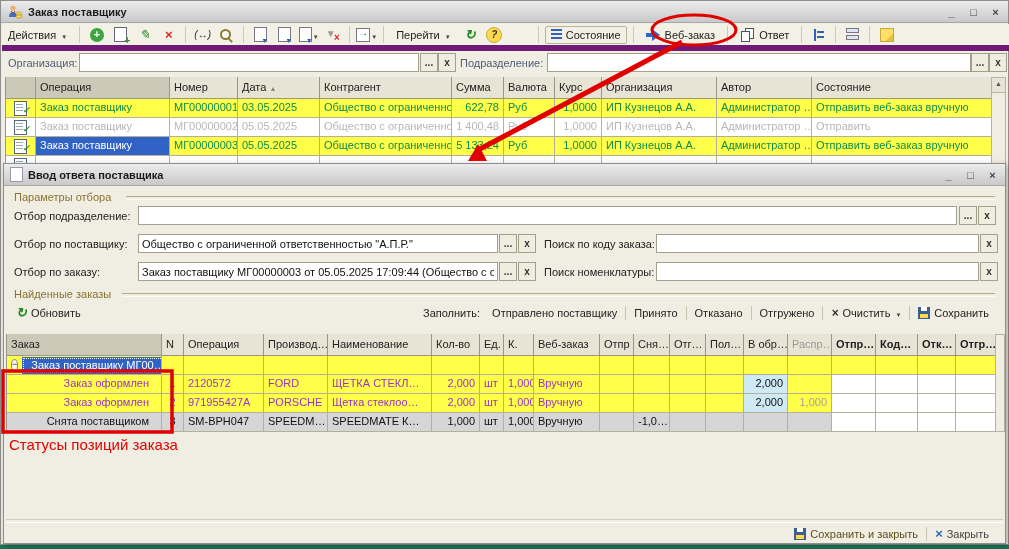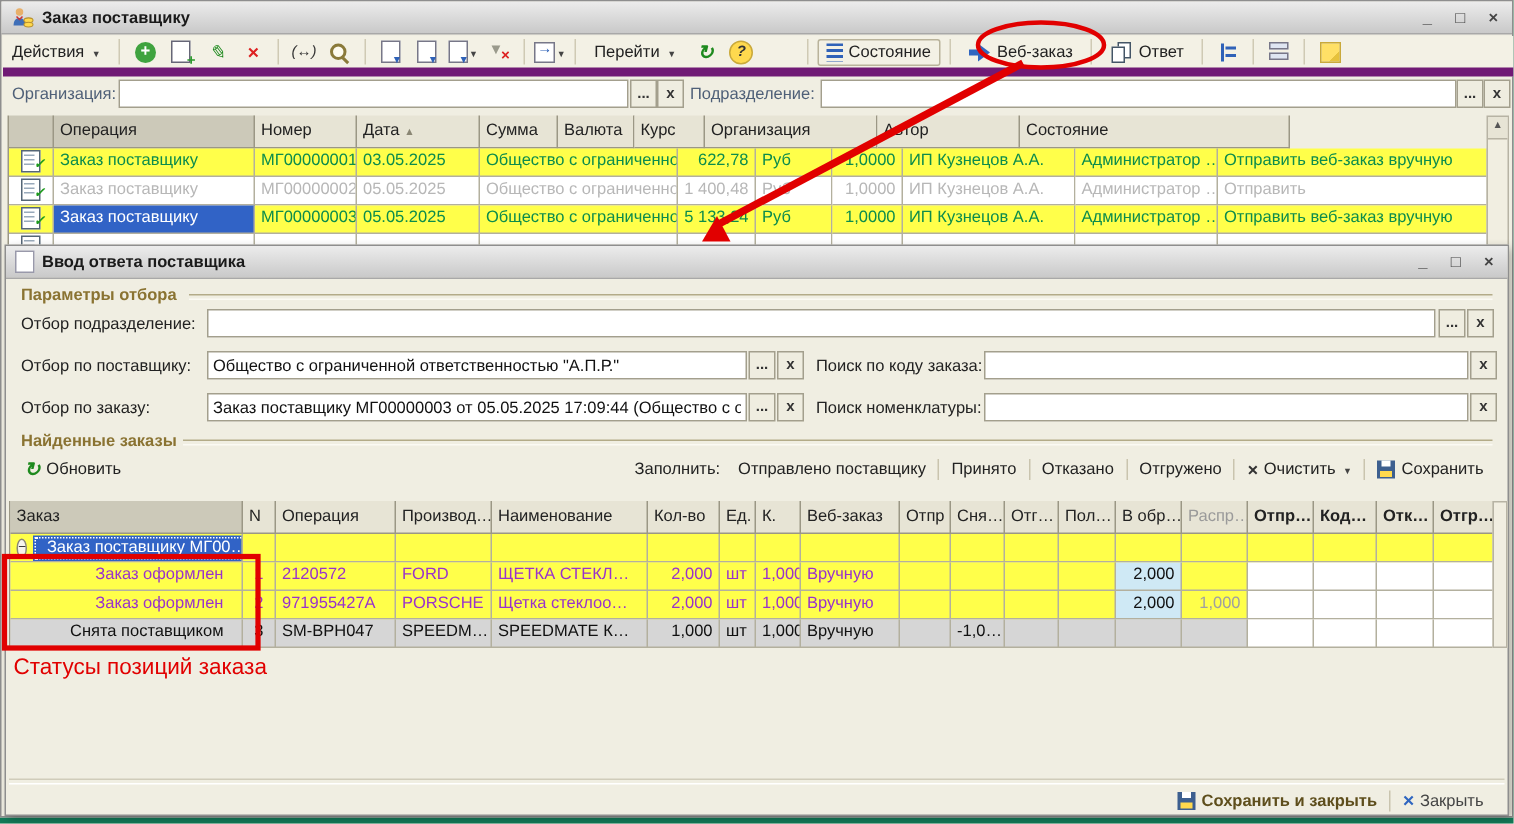--- a/index.html
+++ b/index.html
@@ -105,27 +105,27 @@
   .c0{width:30px}.c1{width:134px}.c2{width:68px}.c3{width:82px}.c4{width:132px}.c5{width:52px}
   .c6{width:51px}.c7{width:47px}.c8{width:115px}.c9{width:95px}.c10{width:180px}
   
   .d0{width:155px}.d1{width:22px}.d2{width:80px}.d3{width:64px}.d4{width:104px}.d5{width:48px}
   .d6{width:24px}.d7{width:30px}.d8{width:66px}.d9{width:34px}.d10{width:36px}.d11{width:36px}
   .d12{width:38px}.d13{width:44px}.d14{width:44px}.d15{width:44px}.d16{width:42px}.d17{width:38px}.d18{width:40px}
 
   .sbar{position:absolute;background:#f1eee1;border:1px solid #b7b3a4;box-sizing:border-box}
   .sbtn{height:14px;background:#e7e4d5;border-bottom:1px solid #b7b3a4;text-align:center;line-height:12px;font-size:7px;color:#555}
 
-  .grp{position:absolute;font-weight:bold;color:#8a7332;white-space:nowrap}
+  .grp{position:absolute;font-weight:normal;color:#8a7332;white-space:nowrap}
   .rule{position:absolute;height:2px;border-top:1px solid #b3ab88;border-bottom:1px solid #fbfaf3}
 
   .flat{display:inline-flex;align-items:center;gap:4px;padding:2px 6px;white-space:nowrap;color:#222}
   .vsep{width:1px;height:14px;background:#c9c4ae;margin:0 2px}
   .footrule{position:absolute;height:2px;border-top:1px solid #d0ccba;border-bottom:1px solid #fff}
-  .savecls{font-weight:bold;color:#5e4e1c}
+  .savecls{font-weight:normal;color:#5e4e1c}
   .red-note{position:absolute;color:#e10000;font-size:15px;white-space:nowrap}
   .overlay{position:absolute;left:0;top:0;width:1009px;height:549px;pointer-events:none;z-index:50}
 </style>
 </head>
 <body>
 
 <div class="win" style="left:0;top:0;width:1009px;height:545px">
 
   <div class="titlebar">
     <svg width="16" height="16">
@@ -235,20 +235,21 @@
   <input class="fld" style="left: 546px; top: 52px; width: 424px;" readonly="" value="">
   <span class="btn3" style="left:970px;top:52px">...</span>
   <span class="btn3" style="left:988px;top:52px">x</span>
 
   <div class="abs" style="left:4px;top:76px;border-left:1px solid #9b9785">
     <div class="trow">
       <div class="hcell hdDark c0"></div>
       <div class="hcell hdDark c1">Операция</div>
       <div class="hcell c2">Номер</div>
       <div class="hcell c3"><span>Дата</span> <i class="i-sort"></i></div>
+      <div class="hcell c4">Контрагент</div>
       <div class="hcell c5">Сумма</div>
       <div class="hcell c6">Валюта</div>
       <div class="hcell c7">Курс</div>
       <div class="hcell c8">Организация</div>
       <div class="hcell c9">Автор</div>
       <div class="hcell c10">Состояние</div>
     </div>
     <div class="trow">
       <div class="cell rA c0 ctr"><i class="ic i-doccheck"></i></div>
       <div class="cell rA c1">Заказ поставщику</div>

